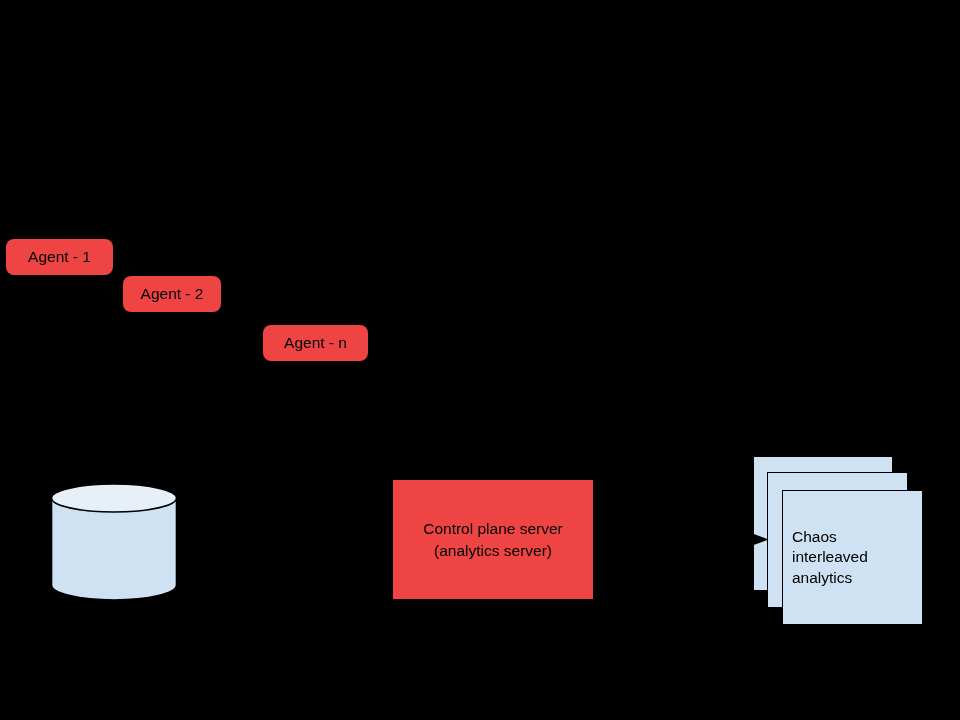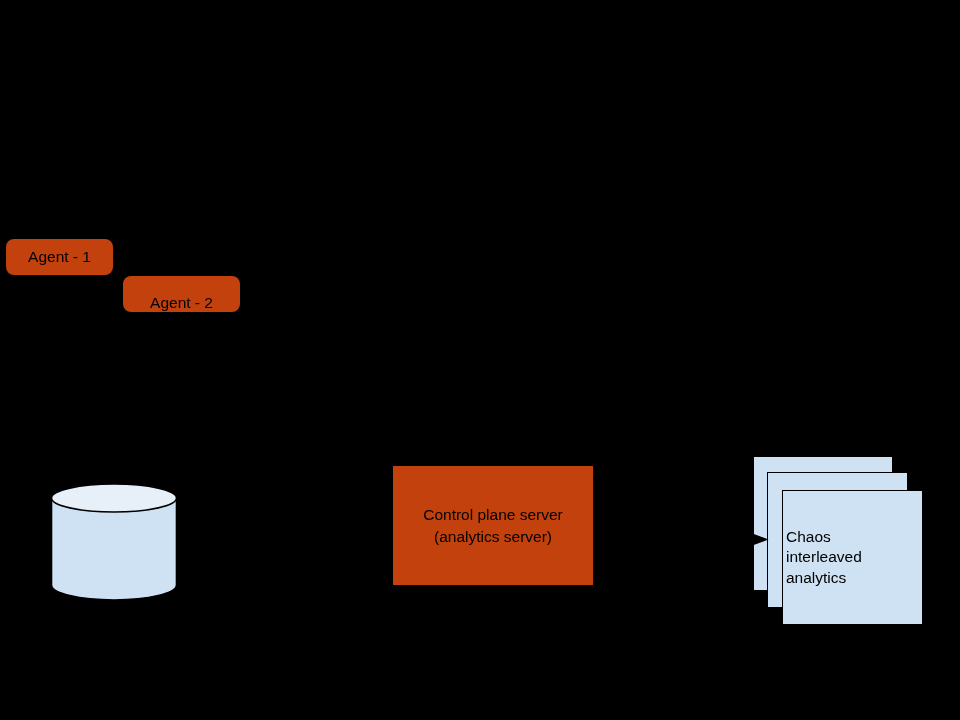--- a/index.html
+++ b/index.html
@@ -12,34 +12,34 @@
     width: 960px;
     height: 720px;
     background: #000000;
     overflow: hidden;
     font-family: "Liberation Sans", sans-serif;
     color: #000000;
   }
   
   .node {
     position: absolute;
-    background: #c2410c;
+    background: #ef4444;
     box-sizing: border-box;
   }
   
   .agent {
     border-radius: 8px;
     display: flex;
     align-items: center;
     justify-content: center;
     font-size: 15.5px;
     white-space: nowrap;
   }
   .agent-1 { left: 6px;   top: 239px; width: 107px; height: 36px; }
-  .agent-2 { left: 123px; top: 276px; width: 117px; height: 36px; align-items: flex-end; }
+  .agent-2 { left: 123px; top: 276px; width: 98px; height: 36px; }
   .agent-n { left: 263px; top: 325px; width: 105px; height: 36px; }
 
   
   .cylinder-wrap {
     position: absolute;
     left: 50px;
     top: 482px;
     width: 128px;
     height: 122px;
   }
@@ -48,21 +48,21 @@
     left: 60px;
     top: 525px;
     font-size: 15.5px;
     line-height: 23px;
     white-space: nowrap;
   }
 
   
   .control-plane {
     left: 393px;
-    top: 466px;
+    top: 480px;
     width: 200px;
     height: 119px;
     display: flex;
     flex-direction: column;
     align-items: center;
     justify-content: center;
     text-align: left;
     font-size: 15.5px;
     line-height: 21.5px;
   }
@@ -74,21 +74,21 @@
     border: 1.5px solid #000000;
     box-sizing: border-box;
   }
   .sq-back  { left: 753px; top: 456px; width: 140px; height: 135px; z-index: 1; }
   .sq-mid   { left: 767px; top: 472px; width: 141px; height: 136px; z-index: 2; }
   .sq-front {
     left: 782px; top: 490px; width: 141px; height: 135px; z-index: 3;
     display: flex;
     flex-direction: column;
     justify-content: center;
-    padding-left: 3px;
+    padding-left: 9px;
     font-size: 15.5px;
     line-height: 20.5px;
   }
 
   
   .flow-arrow {
     position: absolute;
     left: 593px;
     top: 529px;
     z-index: 4;
@@ -98,20 +98,23 @@
 </head>
 <body>
 
 <div class="stage">
 
   <div class="node agent agent-1">
     <span>Agent - 1</span>
   </div>
   <div class="node agent agent-2">
     <span>Agent - 2</span>
+  </div>
+  <div class="node agent agent-n">
+    <span>Agent - n</span>
   </div>
 
   <div class="cylinder-wrap">
     <svg width="128" height="122" viewBox="0 0 128 122">
       <path d="M 1.5 16 L 1.5 103 A 62.5 15 0 0 0 126.5 103 L 126.5 16" fill="#cfe2f3" stroke="#000000" stroke-width="1.6"></path>
       <ellipse cx="64" cy="16" rx="62.5" ry="14" fill="#e7eff9" stroke="#000000" stroke-width="1.6"></ellipse>
     </svg>
   </div>
 
   <div class="node control-plane">

